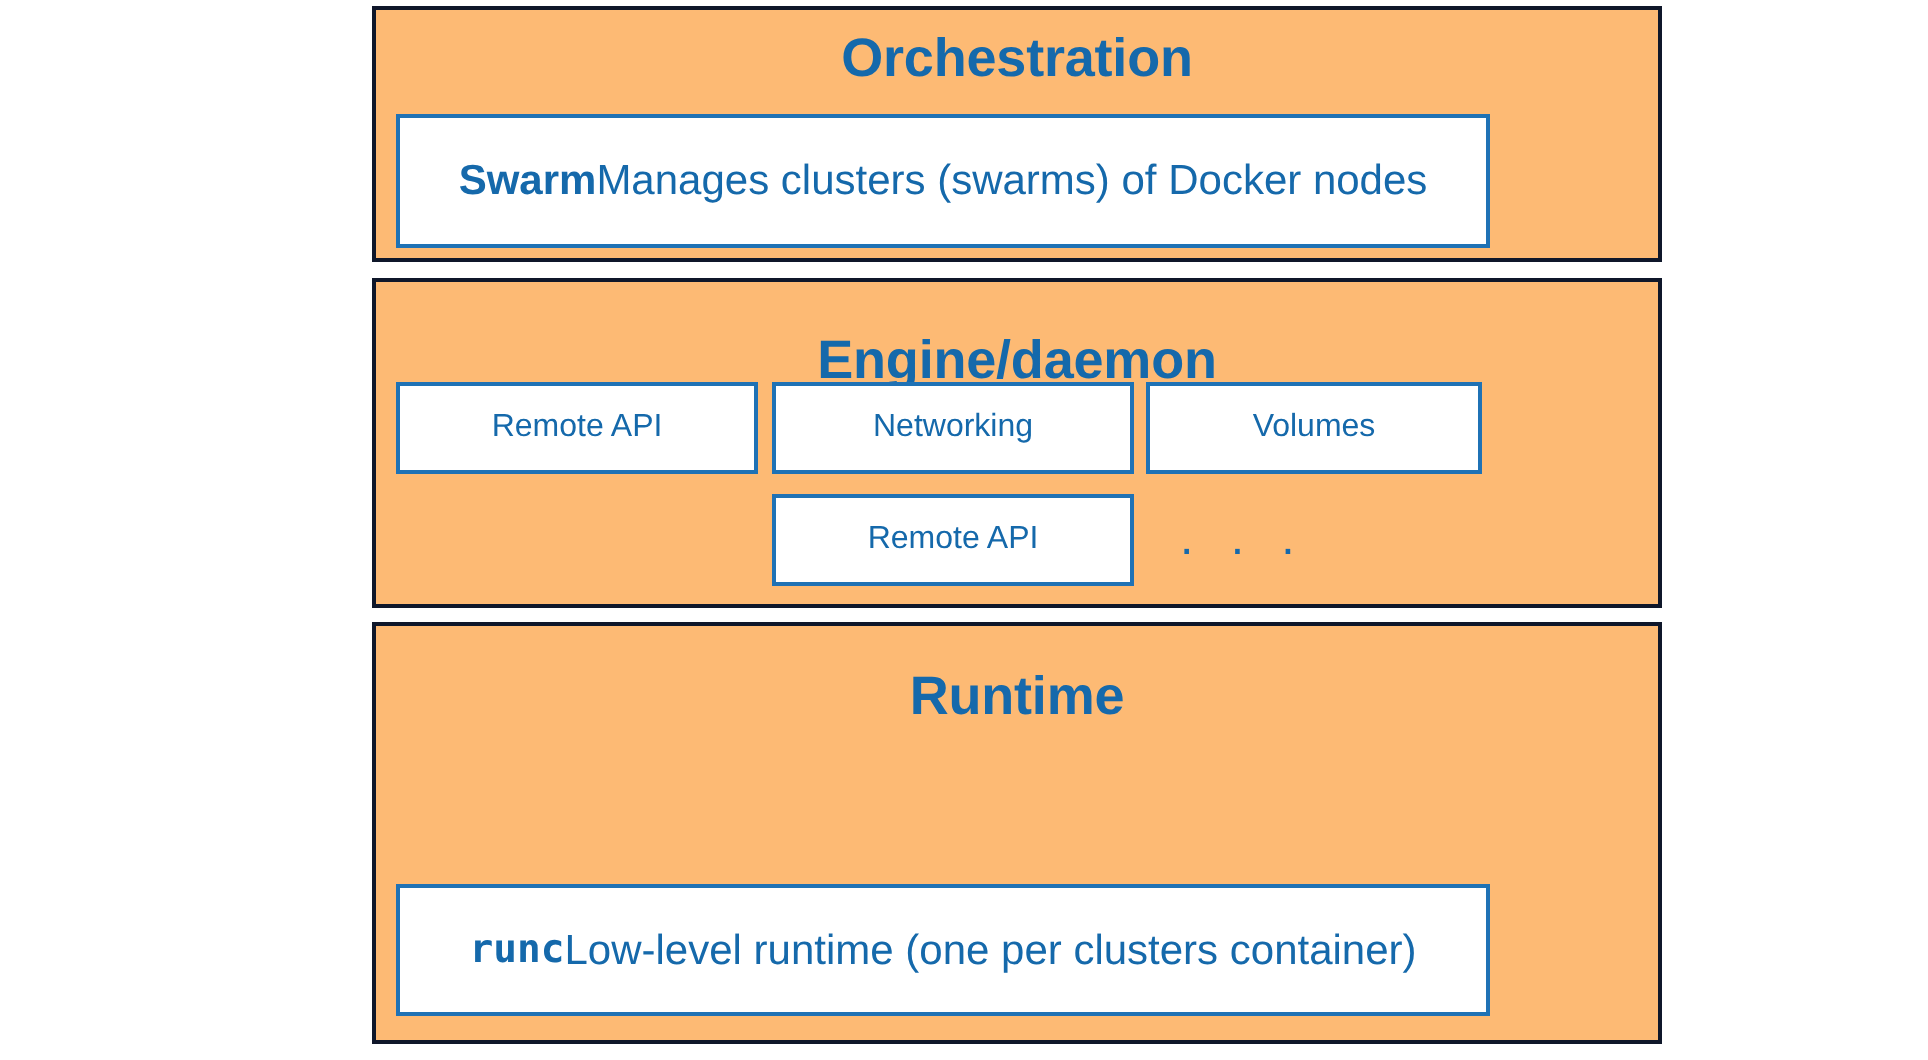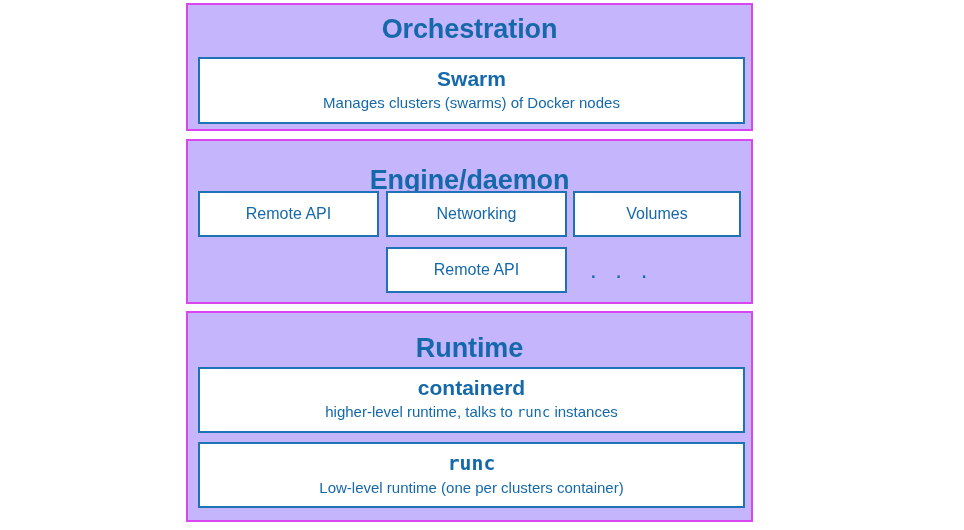--- a/index.html
+++ b/index.html
@@ -22,24 +22,24 @@
     left: 186px;
     top: 0;
     width: 567px;
     height: 530px;
   }
 
   
   .panel {
     position: absolute;
     left: 0;
-    width: 567px;
+    width: 645px;
     box-sizing: border-box;
-    background: #c4b5fd;
-    border: 2px solid #d946ef;
+    background: #fdba74;
+    border: 2px solid #0f172a;
     padding: 0;
   }
   #panel-orchestration { top: 3px;   height: 128px; }
   #panel-engine        { top: 139px; height: 165px; }
   #panel-runtime       { top: 311px; height: 211px; }
 
   .panel-title {
     text-align: center;
     color: #1569ab;
     font-weight: bold;
@@ -53,36 +53,36 @@
   #panel-engine  .panel-title { padding-top: 24px; }
   #panel-runtime .panel-title { padding-top: 20px; }
 
   
   .box {
     position: absolute;
     box-sizing: border-box;
     background: #ffffff;
     border: 2px solid #1f72b5;
     display: flex;
-    flex-direction: column;
+    flex-direction: row;
     align-items: center;
     justify-content: center;
     text-align: center;
   }
 
   .box-title {
     color: #1569ab;
     font-weight: bold;
     font-size: 21px;
     line-height: 24px;
     white-space: nowrap;
   }
   .box-desc {
     color: #1569ab;
-    font-size: 15px;
+    font-size: 21px;
     line-height: 23px;
     white-space: nowrap;
   }
   .box-single {
     color: #1569ab;
     font-size: 16px;
     line-height: 26px;
     white-space: nowrap;
   }
 
@@ -176,24 +176,20 @@
     <div class="box" id="box-remote-api-2">
       <div class="box-single">Remote API</div>
     </div>
 
     <div id="ellipsis-cell">. . .</div>
   </div>
 
   <div class="panel" id="panel-runtime">
     <div class="panel-title">Runtime</div>
 
-    <div class="box" id="box-containerd">
-      <div class="box-title">containerd</div>
-      <div class="box-desc"><span>higher-level runtime, talks to </span><span class="mono">runc</span><span> instances</span></div>
-    </div>
 
     <div class="box" id="box-runc">
       <div class="box-title"><span class="mono">runc</span></div>
       <div class="box-desc">Low-level runtime (one per clusters container)</div>
     </div>
   </div>
 
 </div>
 
 </body></html>

